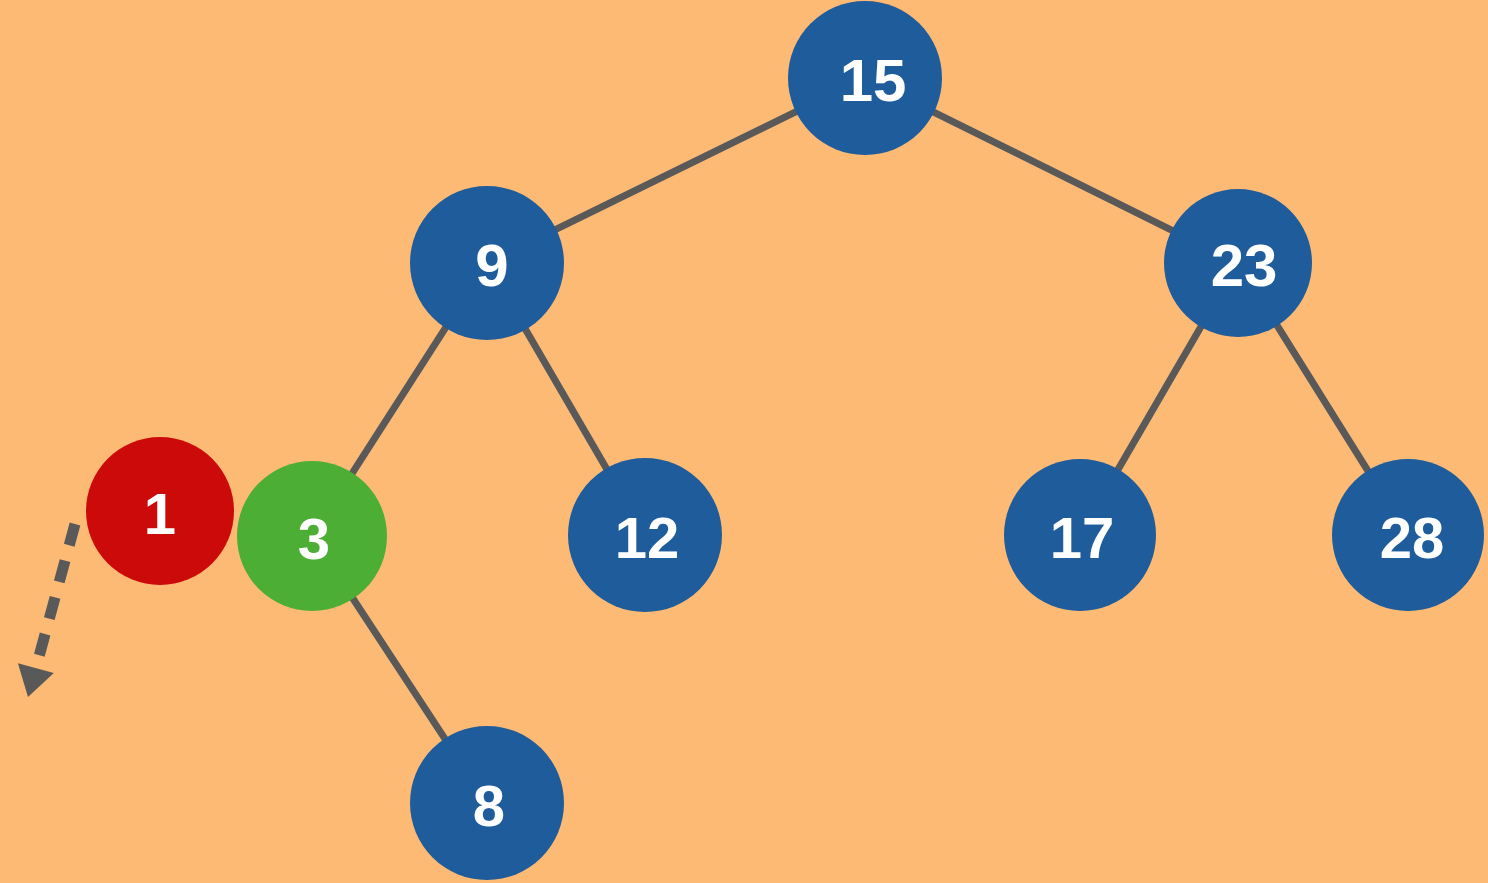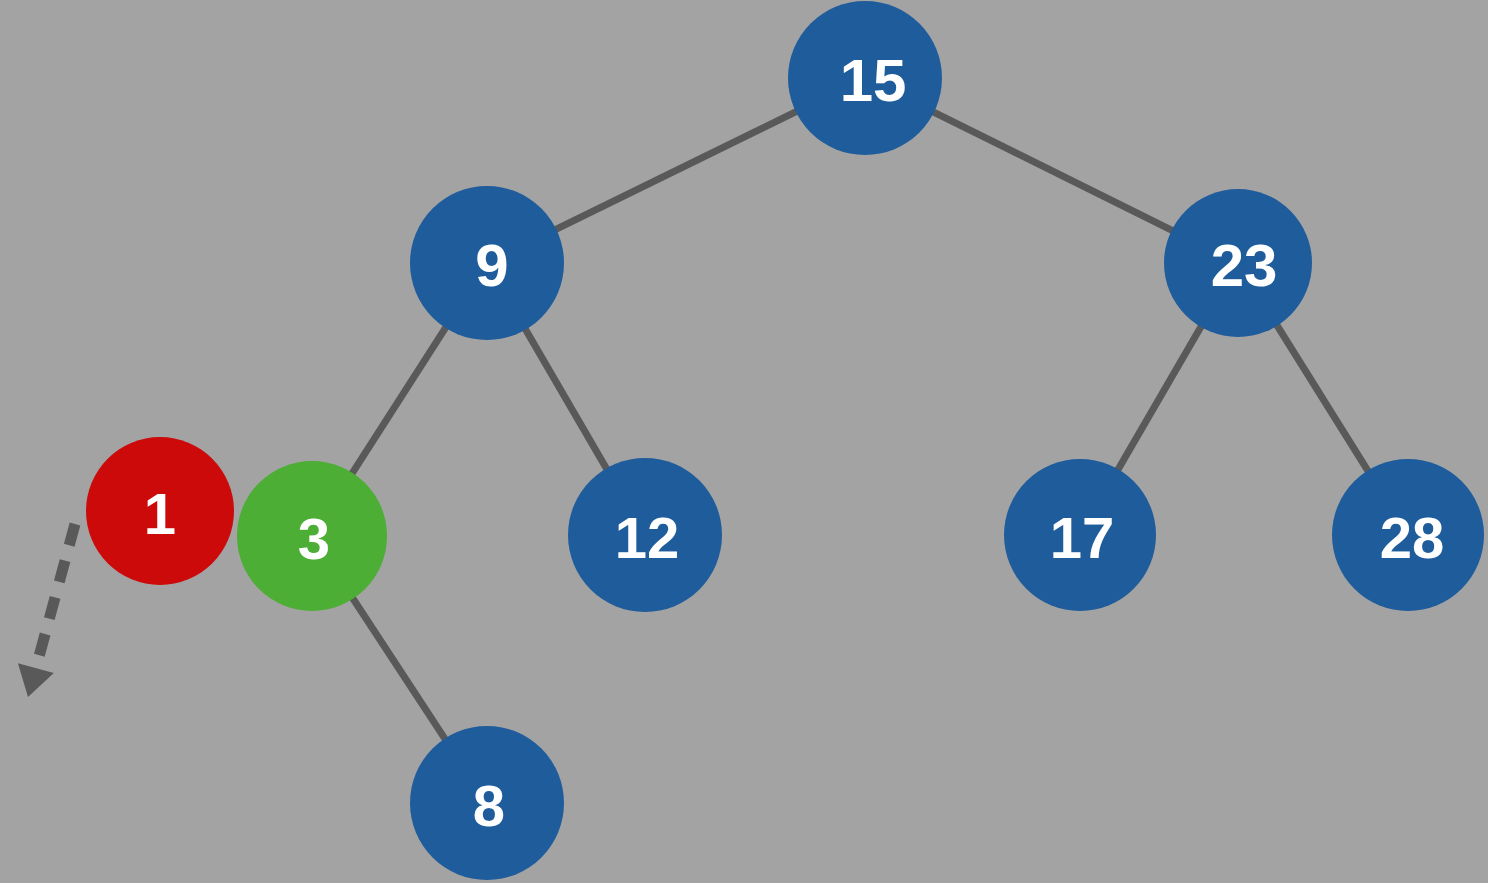--- a/index.html
+++ b/index.html
@@ -4,21 +4,21 @@
 <style>
   html, body {
     margin: 0;
     padding: 0;
     background: #000000;
   }
   #canvas-root {
     position: relative;
     width: 1488px;
     height: 883px;
-    background: #a3a3a3;
+    background: #fdba74;
     overflow: hidden;
     font-family: "Liberation Sans", sans-serif;
   }
   #tree-svg {
     position: absolute;
     left: 0;
     top: 0;
     width: 1488px;
     height: 883px;
     display: block;

